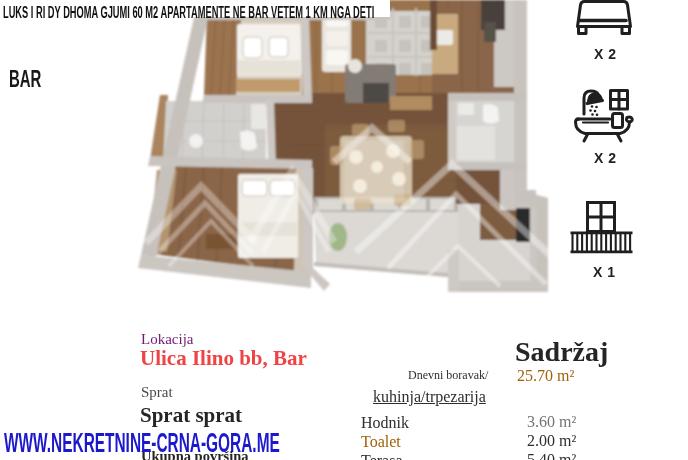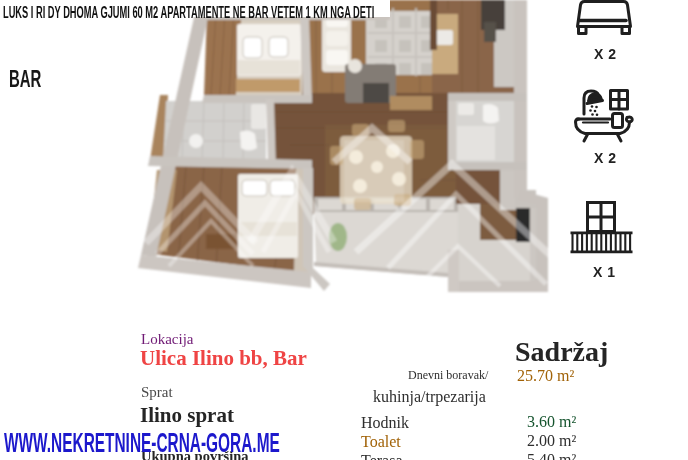--- a/index.html
+++ b/index.html
@@ -333,35 +333,35 @@
 
   <div class="abs" style="left:9px;top:66px;font-size:23px;font-weight:bold;color:#181818;
        transform:scaleX(0.65);transform-origin:0 0;">BAR</div>
 
   <div class="abs serif" style="left:141px;top:331px;font-size:15px;color:#701a75;">Lokacija</div>
 
   <div class="abs serif" style="left:140px;top:346px;font-size:21px;font-weight:bold;color:#ef4444;">Ulica Ilino bb, Bar</div>
 
   <div class="abs serif" style="left:141px;top:384px;font-size:15px;color:#4a4a4a;">Sprat</div>
 
-  <div class="abs serif" style="left:140px;top:403px;font-size:21px;font-weight:bold;color:#252525;">Ilino sprat</div>
+  <div class="abs serif" style="left:140px;top:403px;font-size:21px;font-weight:bold;color:#252525;">Sprat sprat</div>
 
   <div class="abs serif" style="left:141px;top:448px;font-size:14.5px;font-weight:bold;color:#252525;">Ukupna površina</div>
 
   <div class="abs serif" style="left:515px;top:336px;font-size:28px;font-weight:bold;color:#252525;">Sadržaj</div>
 
   <div class="abs serif" style="left:361px;top:368px;font-size:12px;color:#2e2e2e;margin-left:47px;">Dnevni boravak/</div>
 
-  <div class="abs serif" style="left:373px;top:388px;font-size:16px;color:#2e2e2e;">kuhinja/trpezarija</div>
+  <div class="abs serif" style="left:373px;top:388px;font-size:16px;color:#2e2e2e;text-decoration:underline;">kuhinja/trpezarija</div>
 
   <div class="abs serif" style="left:517px;top:367px;font-size:16px;color:#a16207;">25.70 m²</div>
 
   <div class="abs serif" style="left:361px;top:414px;font-size:16px;color:#2e2e2e;">Hodnik</div>
 
-  <div class="abs serif" style="left:527px;top:413px;font-size:16px;color:#14532d;">3.60 m²</div>
+  <div class="abs serif" style="left:527px;top:413px;font-size:16px;color:#737373;">3.60 m²</div>
 
   <div class="abs serif" style="left:361px;top:433px;font-size:16px;color:#a16207;">Toalet</div>
 
   <div class="abs serif" style="left:527px;top:432px;font-size:16px;color:#2e2e2e;">2.00 m²</div>
 
   <div class="abs serif" style="left:361px;top:452px;font-size:16px;color:#2e2e2e;">Terasa</div>
 
   <div class="abs serif" style="left:527px;top:451px;font-size:16px;color:#2e2e2e;">5.40 m²</div>
 
   <div class="abs" style="left:4px;top:428px;font-size:27px;font-weight:bold;color:#1c18cc;

